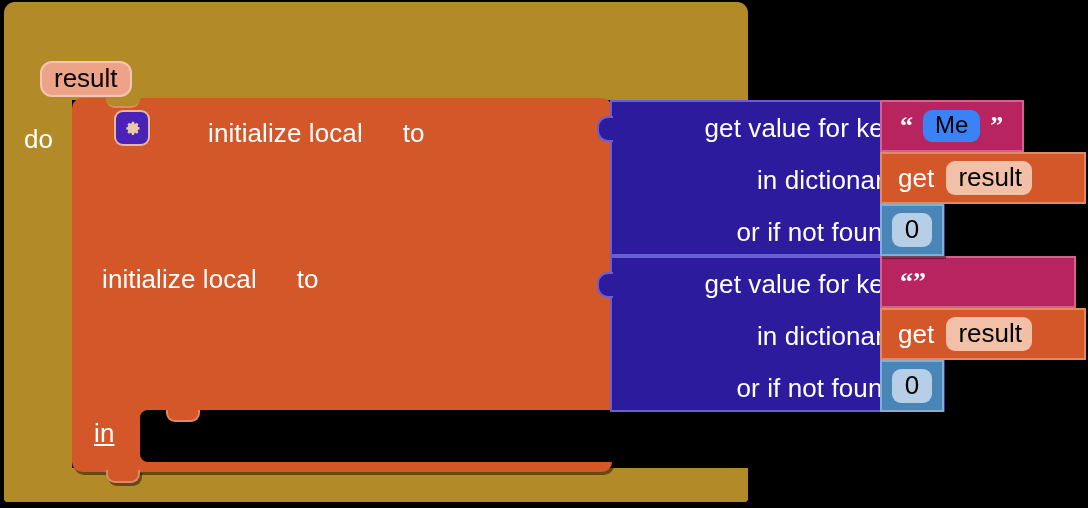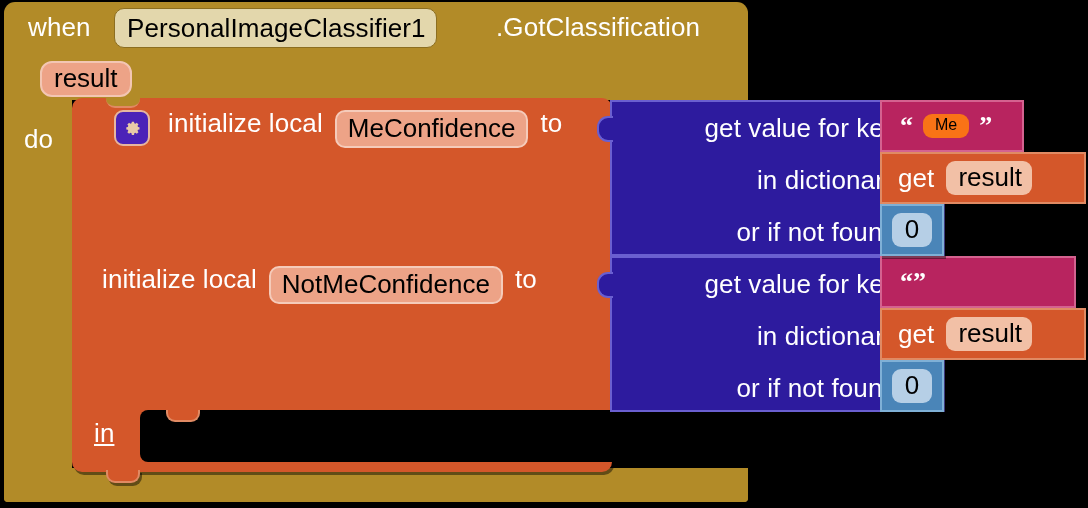--- a/index.html
+++ b/index.html
@@ -144,21 +144,21 @@
     top: 372px;
     width: 34px; height: 13px;
     background: #d4572a;
     border: 2px solid #e08a63;
     border-top: none;
     border-radius: 0 0 9px 9px;
     box-sizing: border-box;
     box-shadow: 2px 3px 0 rgba(0,0,0,.45);
   }
 
-  .init-row { position: absolute; display: flex; align-items: flex-start; }
+  .init-row { position: absolute; display: flex; align-items: flex-end; gap: 40px; }
   #init-row-1 { left: 42px; top: 12px; }
   #init-row-2 { left: 30px; top: 168px; }
 
   .mutator {
     width: 36px; height: 36px;
     background: #4b22b8;
     border: 2px solid #e6b6a0;
     border-radius: 9px;
     display: inline-flex;
     align-items: center;
@@ -270,24 +270,24 @@
   #text-1 { left: 880px; top: 100px; width: 144px; }
   #text-2 { left: 880px; top: 256px; width: 196px; }
   .quote {
     color: #ffffff;
     font-size: 26px;
     line-height: 1;
     font-weight: bold;
     font-family: "Liberation Serif", serif;
   }
   .text-field {
-    background: #f97316;
+    background: #3b82f6;
     border-radius: 9px;
     color: #000000;
-    font-size: 16px;
+    font-size: 24px;
     line-height: 1;
     padding: 3px 12px 5px 12px;
     margin: 0 10px;
   }
 
   
   .get-block {
     position: absolute;
     left: 880px;
     height: 52px;
@@ -340,30 +340,20 @@
     padding: 3px 13px 5px 13px;
   }
 </style>
 </head>
 <body>
 
 <div id="stage">
 
   <div id="event-block">
 
-    <div id="event-head">
-      <span id="event-when" class="btxt">when</span>
-
-      <div id="event-component">
-        <span class="btxt" style="color:#000000;font-size:26px;">PersonalImageClassifier1</span>
-        <span class="caret"></span>
-      </div>
-
-      <span id="event-dot" class="btxt">.GotClassification</span>
-    </div>
 
     <div id="event-param">result</div>
 
     <span id="event-do" class="btxt">do</span>
 
     <div id="event-cut"></div>
 
     <div id="event-foot"></div>
   </div>
 
@@ -373,27 +363,25 @@
     <div id="local-tab-bottom"></div>
 
     <div class="init-row" id="init-row-1">
       <span class="mutator">
         <svg width="22" height="22" viewBox="0 0 24 24" aria-hidden="true">
           <path fill="#e8c9a8" d="M12 8.2a3.8 3.8 0 1 0 0 7.6 3.8 3.8 0 0 0 0-7.6zm0 5.8a2 2 0 1 1 0-4 2 2 0 0 1 0 4z"></path>
           <path fill="#e8c9a8" d="M20.2 13.3l-1.7-.3a6.6 6.6 0 0 0-.5-1.3l1.1-1.4-1.9-1.9-1.4 1.1a6.6 6.6 0 0 0-1.3-.5l-.3-1.7h-2.4l-.3 1.7c-.5.1-.9.3-1.3.5L8.8 8.4 6.9 10.3l1.1 1.4c-.2.4-.4.8-.5 1.3l-1.7.3v2.4l1.7.3c.1.5.3.9.5 1.3l-1.1 1.4 1.9 1.9 1.4-1.1c.4.2.8.4 1.3.5l.3 1.7h2.4l.3-1.7c.5-.1.9-.3 1.3-.5l1.4 1.1 1.9-1.9-1.1-1.4c.2-.4.4-.8.5-1.3l1.7-.3v-2.4z" transform="translate(0,-2.2) scale(1)"></path>
         </svg>
       </span>
       <span class="btxt">initialize local</span>
-      <span class="varname">MeConfidence</span>
       <span class="btxt">to</span>
     </div>
 
     <div class="init-row" id="init-row-2">
       <span class="btxt">initialize local</span>
-      <span class="varname">NotMeConfidence</span>
       <span class="btxt">to</span>
     </div>
 
     <span id="in-label" class="btxt">in</span>
     <div id="in-socket">
       <div id="in-socket-notch"></div>
     </div>
   </div>
 
   <div class="dict-block" id="dict-1">

